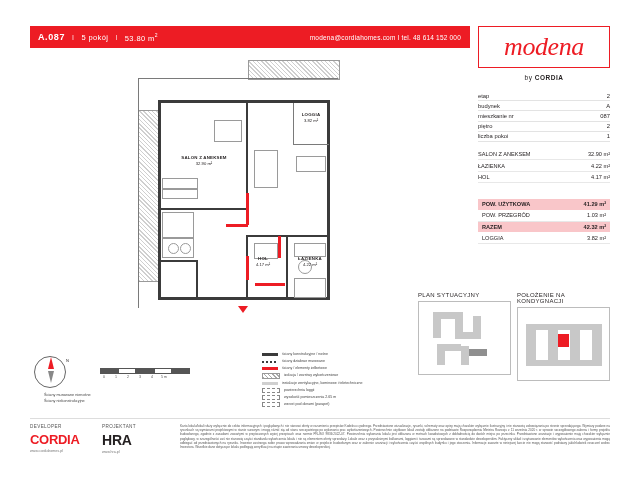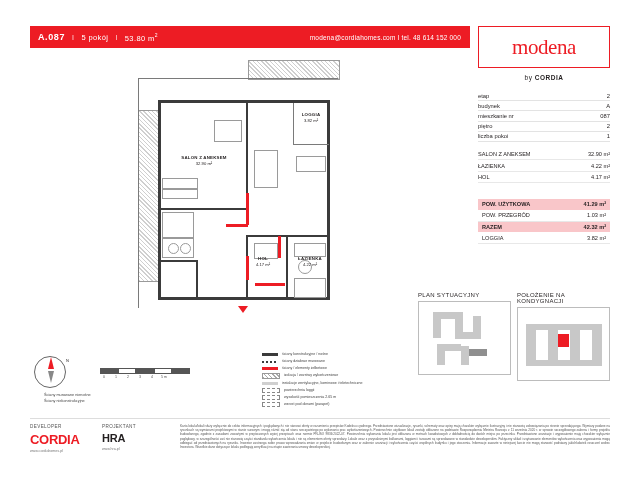--- a/index.html
+++ b/index.html
@@ -62,23 +62,24 @@
   .logo-box {
     border: 1px solid #ed1c24;
     height: 40px;
     display: flex;
     align-items: center;
     justify-content: center;
     position: relative;
   }
   .logo-text {
     font-family: "Liberation Serif", serif;
-    font-size: 21px;
+    font-size: 26px;
     color: #ed1c24;
     letter-spacing: -0.4px;
+    font-style: italic;
     font-weight: normal;
   }
   .by-cordia {
     text-align: center;
     font-size: 6.5px;
     color: #231f20;
     margin-top: 6px;
     letter-spacing: .5px;
   }
   .by-cordia b { font-weight: bold; }
@@ -289,21 +290,21 @@
   .cordia-logo {
     width: 70px;
     font-size: 13px;
     font-weight: bold;
     color: #ed1c24;
     letter-spacing: -.3px;
     line-height: 1;
   }
   .cordia-sub { font-size: 3.6px; color: #777; margin-top: 3px; }
   .hra-logo {
-    font-size: 11px;
+    font-size: 14px;
     font-weight: bold;
     color: #231f20;
     line-height: 1;
     letter-spacing: -.2px;
   }
   .hra-sub { font-size: 3.6px; color: #777; margin-top: 3px; }
 
   .disclaimer {
     position: absolute;
     left: 180px;

